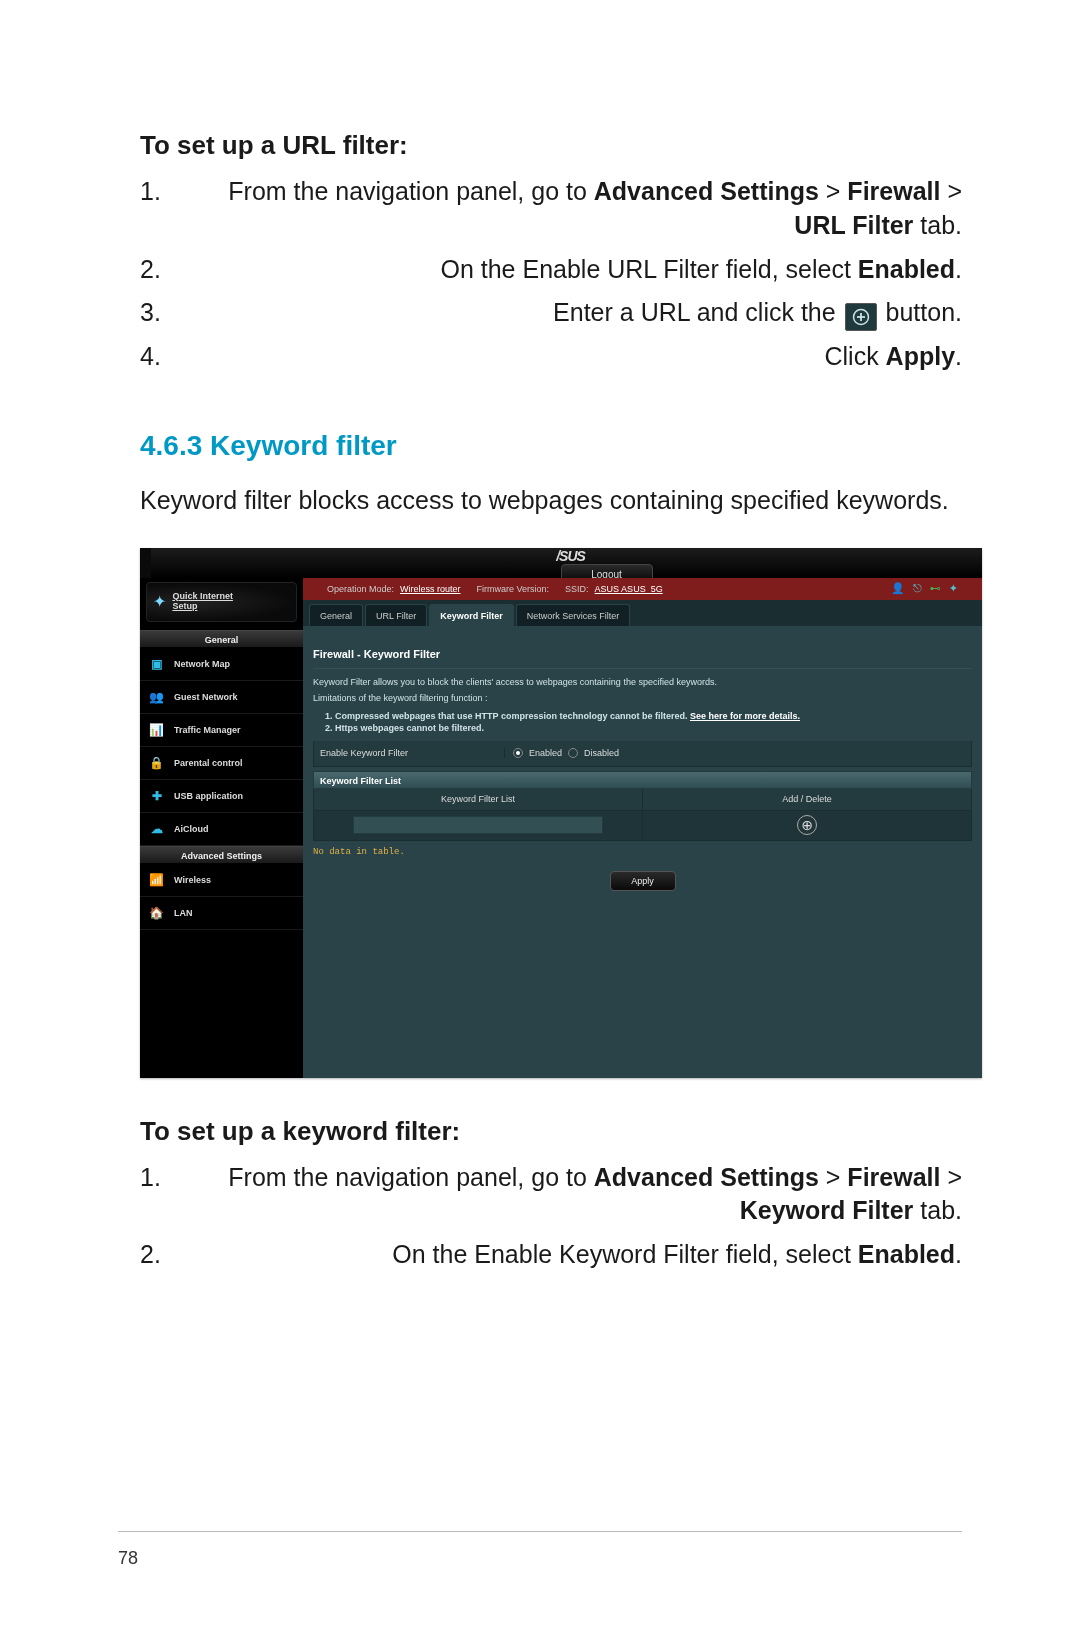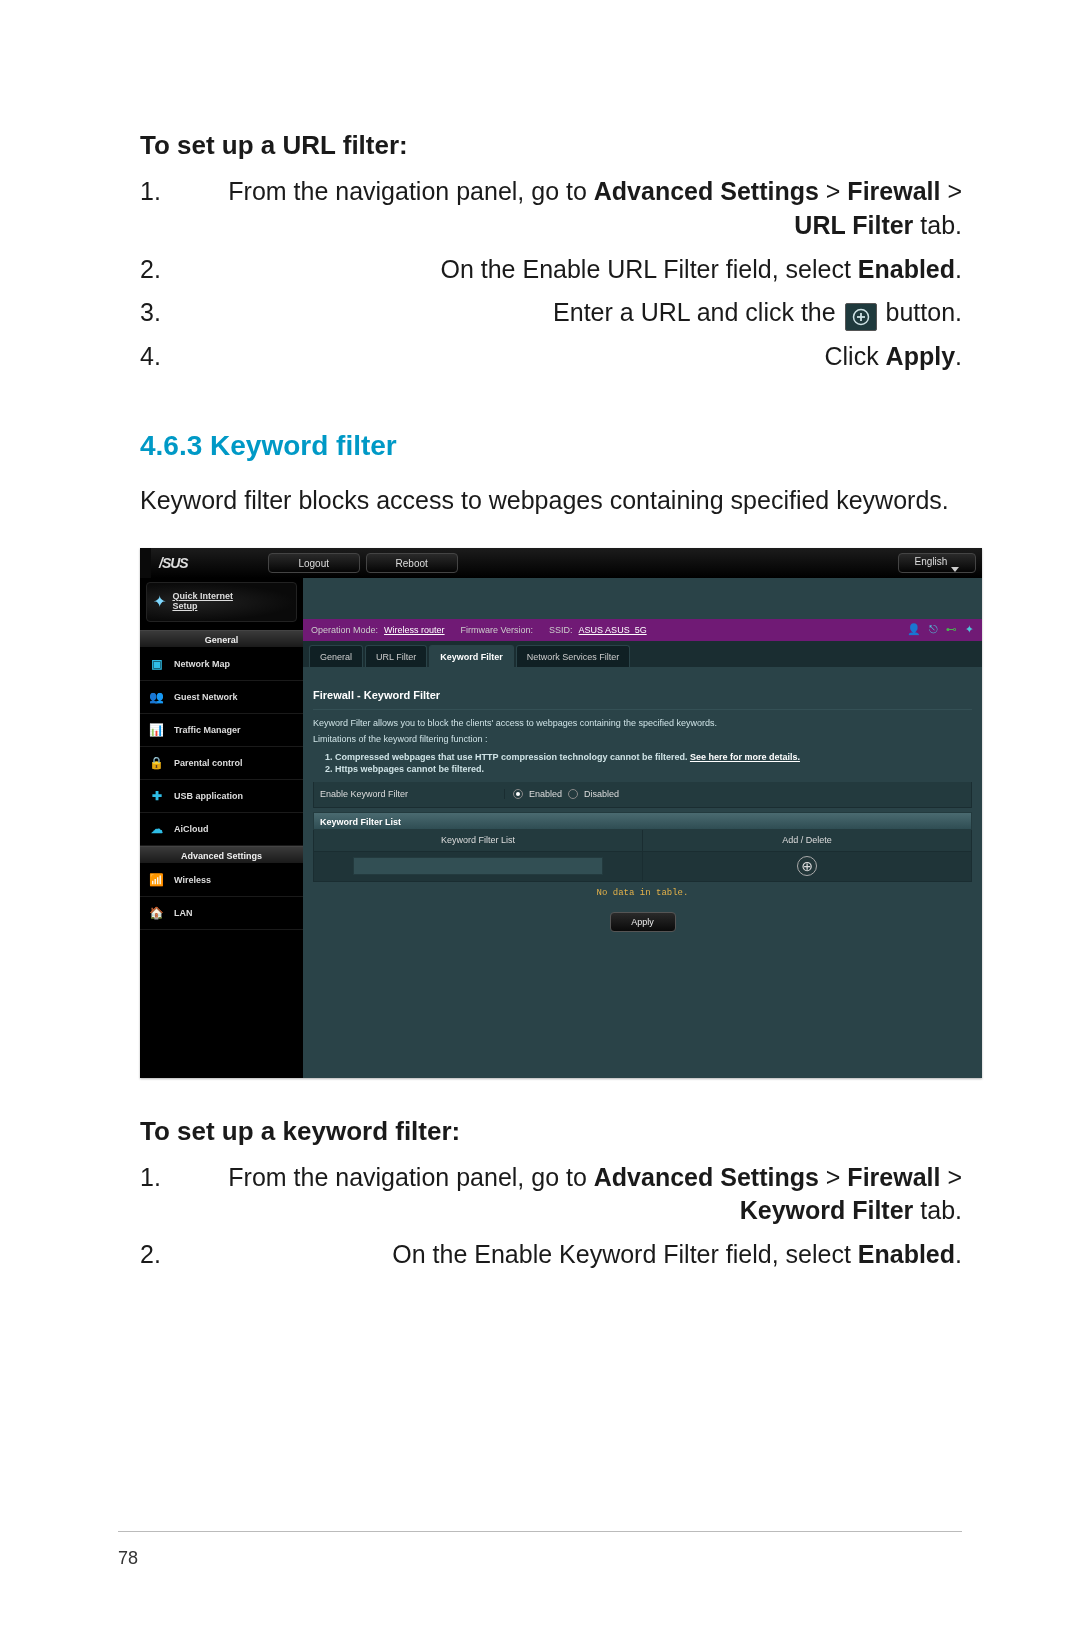--- a/index.html
+++ b/index.html
@@ -11,35 +11,35 @@
   ol.steps > li::before { content: counter(step) "."; position: absolute; left: 0; }
   ol.steps > li .cont { display: block; text-align: right; }
   .b { font-weight: 700; }
   .section-title { font-weight: 700; font-size: 28px; color: #0099c6; margin: 56px 0 22px 0; }
   .section-desc { font-size: 25px; line-height: 1.35; margin-bottom: 30px; }
   .inline-icon { display: inline-block; vertical-align: middle; width: 32px; height: 28px; background: #1f3a3d; border: 1px solid #555; border-radius: 2px; position: relative; margin: 0 2px -4px 2px; }
   .inline-icon svg { position: absolute; top: 50%; left: 50%; transform: translate(-50%,-50%); }
 
   
   .shot { width: 842px; height: 530px; margin: 12px 0 38px 0; background: #0a0a0a; position: relative; color: #ddd; font-family: Arial, Helvetica, sans-serif; box-shadow: 0 1px 2px rgba(0,0,0,.3); }
-  .shot .topbar { position: absolute; left:11px; right:0; top:0; height:30px; background: linear-gradient(#1c1c1c,#000); display:flex; align-items:center; }
+  .shot .topbar { position: absolute; left:11px; right:0; top:0; height:30px; background: linear-gradient(#1c1c1c,#000); display:flex; align-items:center;flex-direction:column; }
   .shot .logo { margin-left:8px; font-style: italic; font-weight:700; font-size:14px; color:#ddd; letter-spacing:-1px; }
   .shot .topbtn { width:92px; height:20px; line-height:20px; text-align:center; font-size:10px; background: linear-gradient(#2a2a2a,#050505); border:1px solid #444; border-radius:4px; margin-left:6px; }
   .shot .topbtn.first { margin-left:80px; }
   .shot .lang { margin-left:auto; margin-right:6px; width:78px; display:flex; align-items:flex-end; justify-content:center; gap:4px; }
   .shot .lang .tri { width:0; height:0; border-left:4px solid transparent; border-right:4px solid transparent; border-top:5px solid #ccc; }
   .shot .left { position:absolute; left:0; top:30px; bottom:0; width:163px; background:#000; }
   .shot .qis { margin:4px 6px 8px 6px; height:40px; background: radial-gradient(ellipse at 30% 50%, #222 0%, #0a0a0a 70%); border:1px solid #222; border-radius:4px; display:flex; align-items:center; gap:6px; padding:0 6px; }
   .shot .qis .sparkle { color:#7fd9ff; font-size:16px; }
   .shot .qis .qtxt { font-size:9px; font-weight:700; color:#ddd; line-height:1.1;text-decoration:underline; }
   .shot .cat { height:18px; line-height:18px; text-align:center; font-size:9px; font-weight:700; background: linear-gradient(#3a3a3a,#1a1a1a); border-top:1px solid #444; border-bottom:1px solid #000; color:#eee; }
   .shot .navitem { height:33px; display:flex; align-items:center; gap:8px; padding:0 8px; font-size:9px; font-weight:700; color:#ddd; border-bottom:1px solid #1a1a1a; }
   .shot .navitem .ic { width:18px; height:18px; border-radius:3px; display:flex; align-items:center; justify-content:center; font-size:12px; color:#2fbde6; }
   .shot .main { position:absolute; left:163px; right:0; top:30px; bottom:0; background:#2a4348; }
-  .shot .status { height:22px; background:#701a75; display:flex; align-items:center; gap:6px; padding:0 8px; font-size:9px; color:#ccc;margin-top:41px; }
+  .shot .status { height:22px; background:#7f1d1d; display:flex; align-items:center; gap:6px; padding:0 24px; font-size:9px; color:#ccc; }
   .shot .status .u { text-decoration: underline; color:#fff; }
   .shot .status .icons { margin-left:auto; display:flex; gap:8px; font-size:11px; }
   .shot .status .gr { color:#4caf50; } .shot .status .bl { color:#4fc3d9; }
   .shot .tabs { height:26px; display:flex; align-items:flex-end; gap:0; padding-left:6px; background:#1a2d31; }
   .shot .tab { height:22px; padding:0 10px; font-size:9px; line-height:22px; color:#ccc; background:#102024; border:1px solid #2a4348; border-bottom:none; border-top-left-radius:3px; border-top-right-radius:3px; margin-right:2px; }
   .shot .tab.active { background:#2a4348; color:#fff; font-weight:700; }
   .shot .panel { padding:16px 10px; }
   .shot .ptitle { font-size:11px; font-weight:700; color:#fff; padding:6px 0 8px; border-bottom:1px solid #345055; }
   .shot .desc { font-size:9px; color:#cfe3e6; padding:8px 0 4px; }
   .shot .lim { font-size:9px; color:#cfe3e6; padding:2px 0 6px; }
@@ -53,21 +53,21 @@
   .shot .radio { width:10px; height:10px; border-radius:50%; border:1px solid #888; display:inline-block; position:relative; }
   .shot .radio.on::after { content:""; position:absolute; inset:2px; border-radius:50%; background:#fff; }
   .shot .thead { display:flex; height:22px; background:#233a3e; border:1px solid #1a2d31; border-top:none; font-size:9px; color:#ddd; }
   .shot .thead > div { flex:1; display:flex; align-items:center; justify-content:center; }
   .shot .thead > div:first-child { border-right:1px solid #1a2d31; }
   .shot .trow { display:flex; height:30px; background:#1f3438; border:1px solid #1a2d31; border-top:none; }
   .shot .trow > div { flex:1; display:flex; align-items:center; justify-content:center; }
   .shot .trow > div:first-child { border-right:1px solid #1a2d31; }
   .shot .txtin { width:250px; height:18px; background:#324f54; border:1px solid #233a3e; }
   .shot .plus { width:20px; height:20px; border-radius:50%; border:1px solid #aaa; color:#ddd; display:flex; align-items:center; justify-content:center; background:#223639; font-size:14px; }
-  .shot .nodata { text-align:center; font-size:9px; color:#e2b14a; padding:6px 0 10px; font-family: "Courier New", monospace; }
+  .shot .nodata { text-align:left; font-size:9px; color:#e2b14a; padding:6px 0 10px; font-family: "Courier New", monospace; }
   .shot .apply { width:66px; height:20px; margin:4px auto 0; background: linear-gradient(#2a2a2a,#0a0a0a); border:1px solid #555; border-radius:4px; font-size:9px; color:#eee; display:flex; align-items:center; justify-content:center; }
 
   .footer-line { position:absolute; left:118px; right:118px; bottom:95px; border-top:1px solid #bbb; }
   .pagenum { position:absolute; left:118px; bottom:58px; font-size:18px; color:#333; }
 </style>
 </head>
 <body>
 
 <div class="page">
   <div class="heading-bold">To set up a URL filter:</div>

